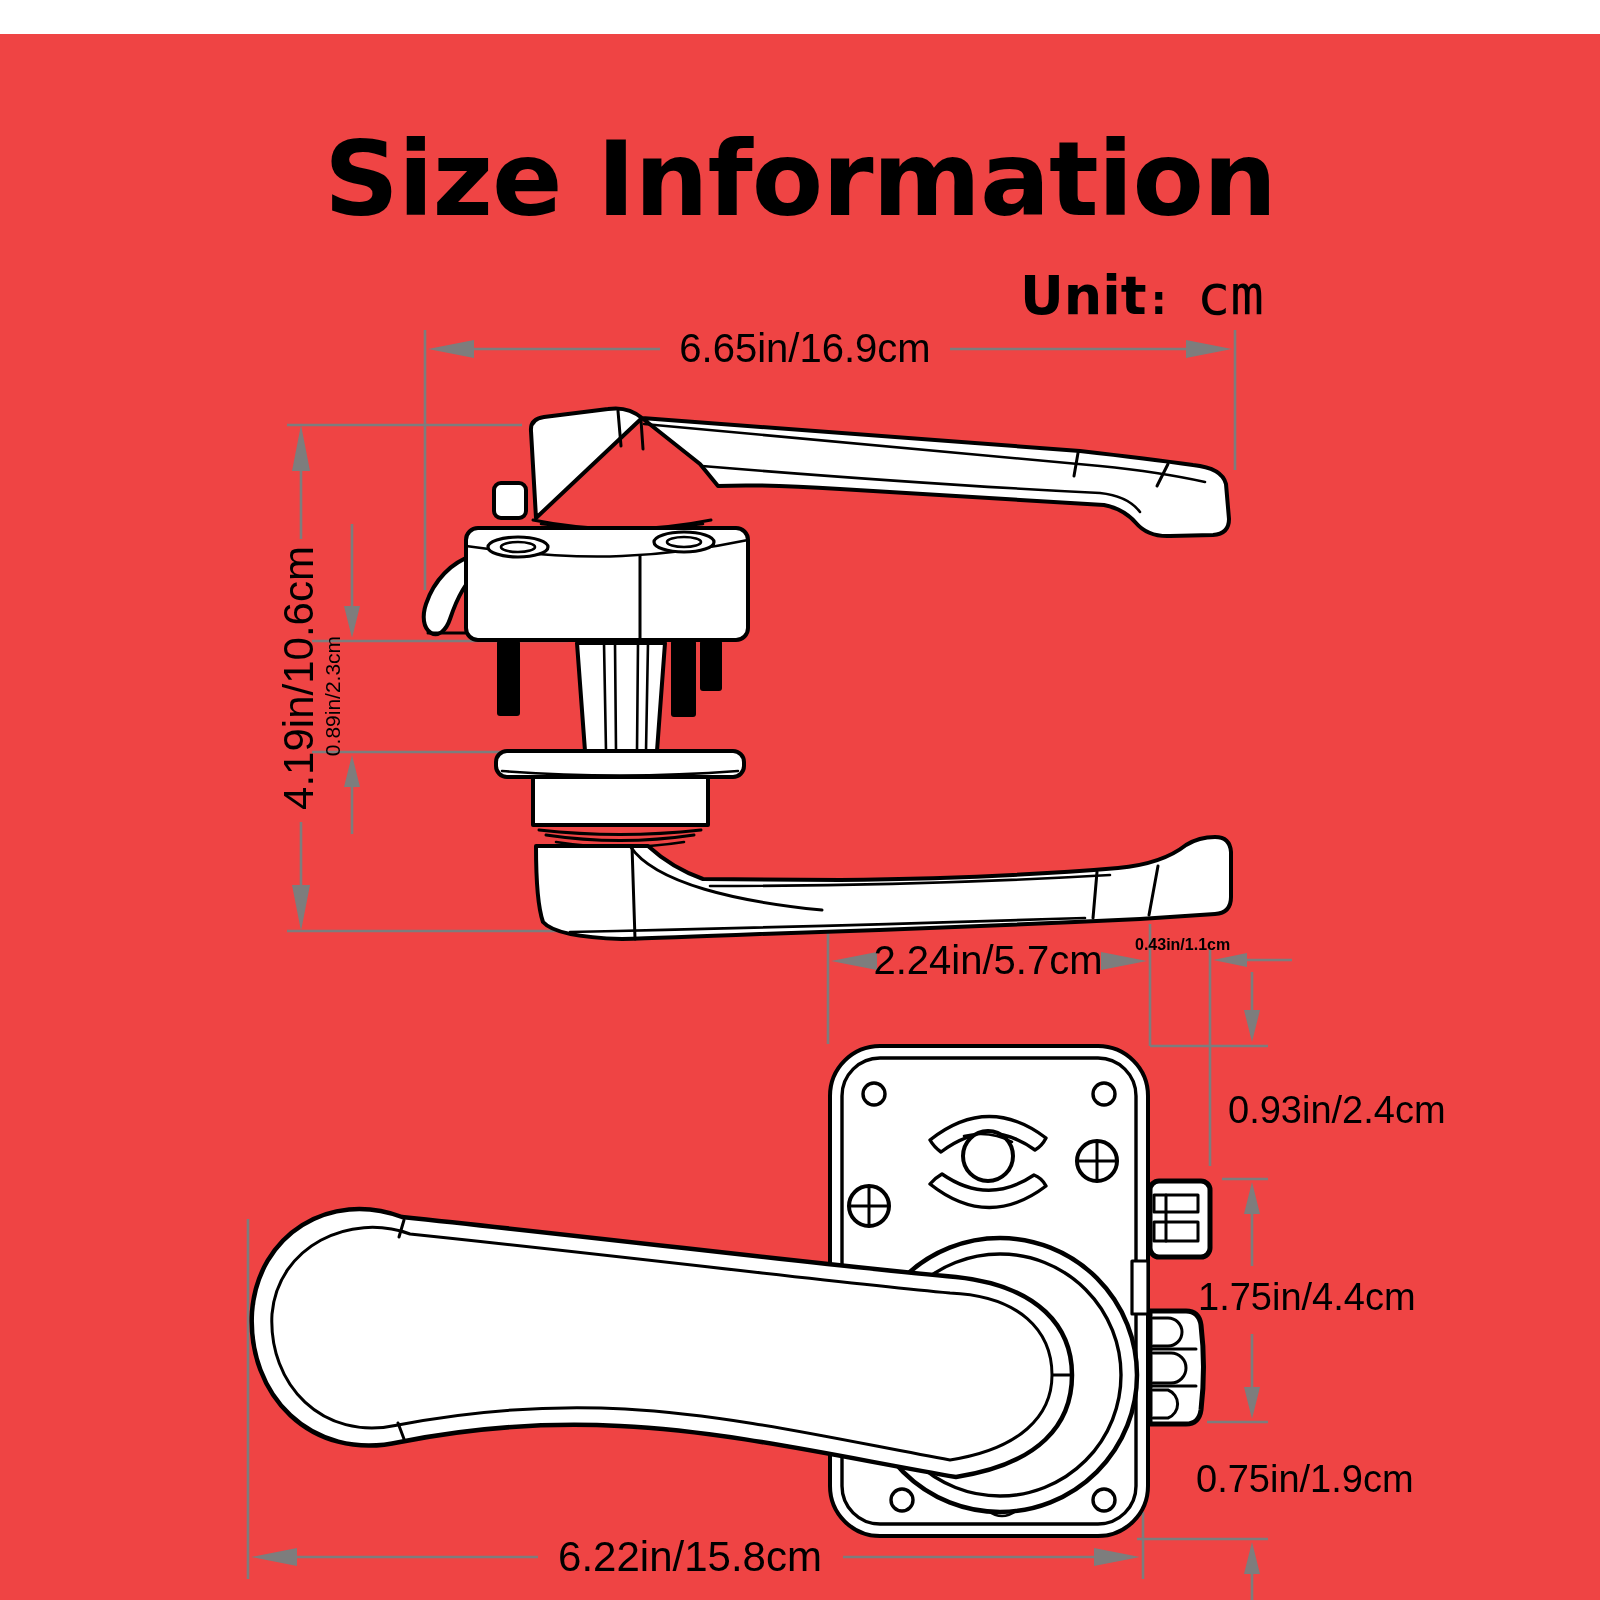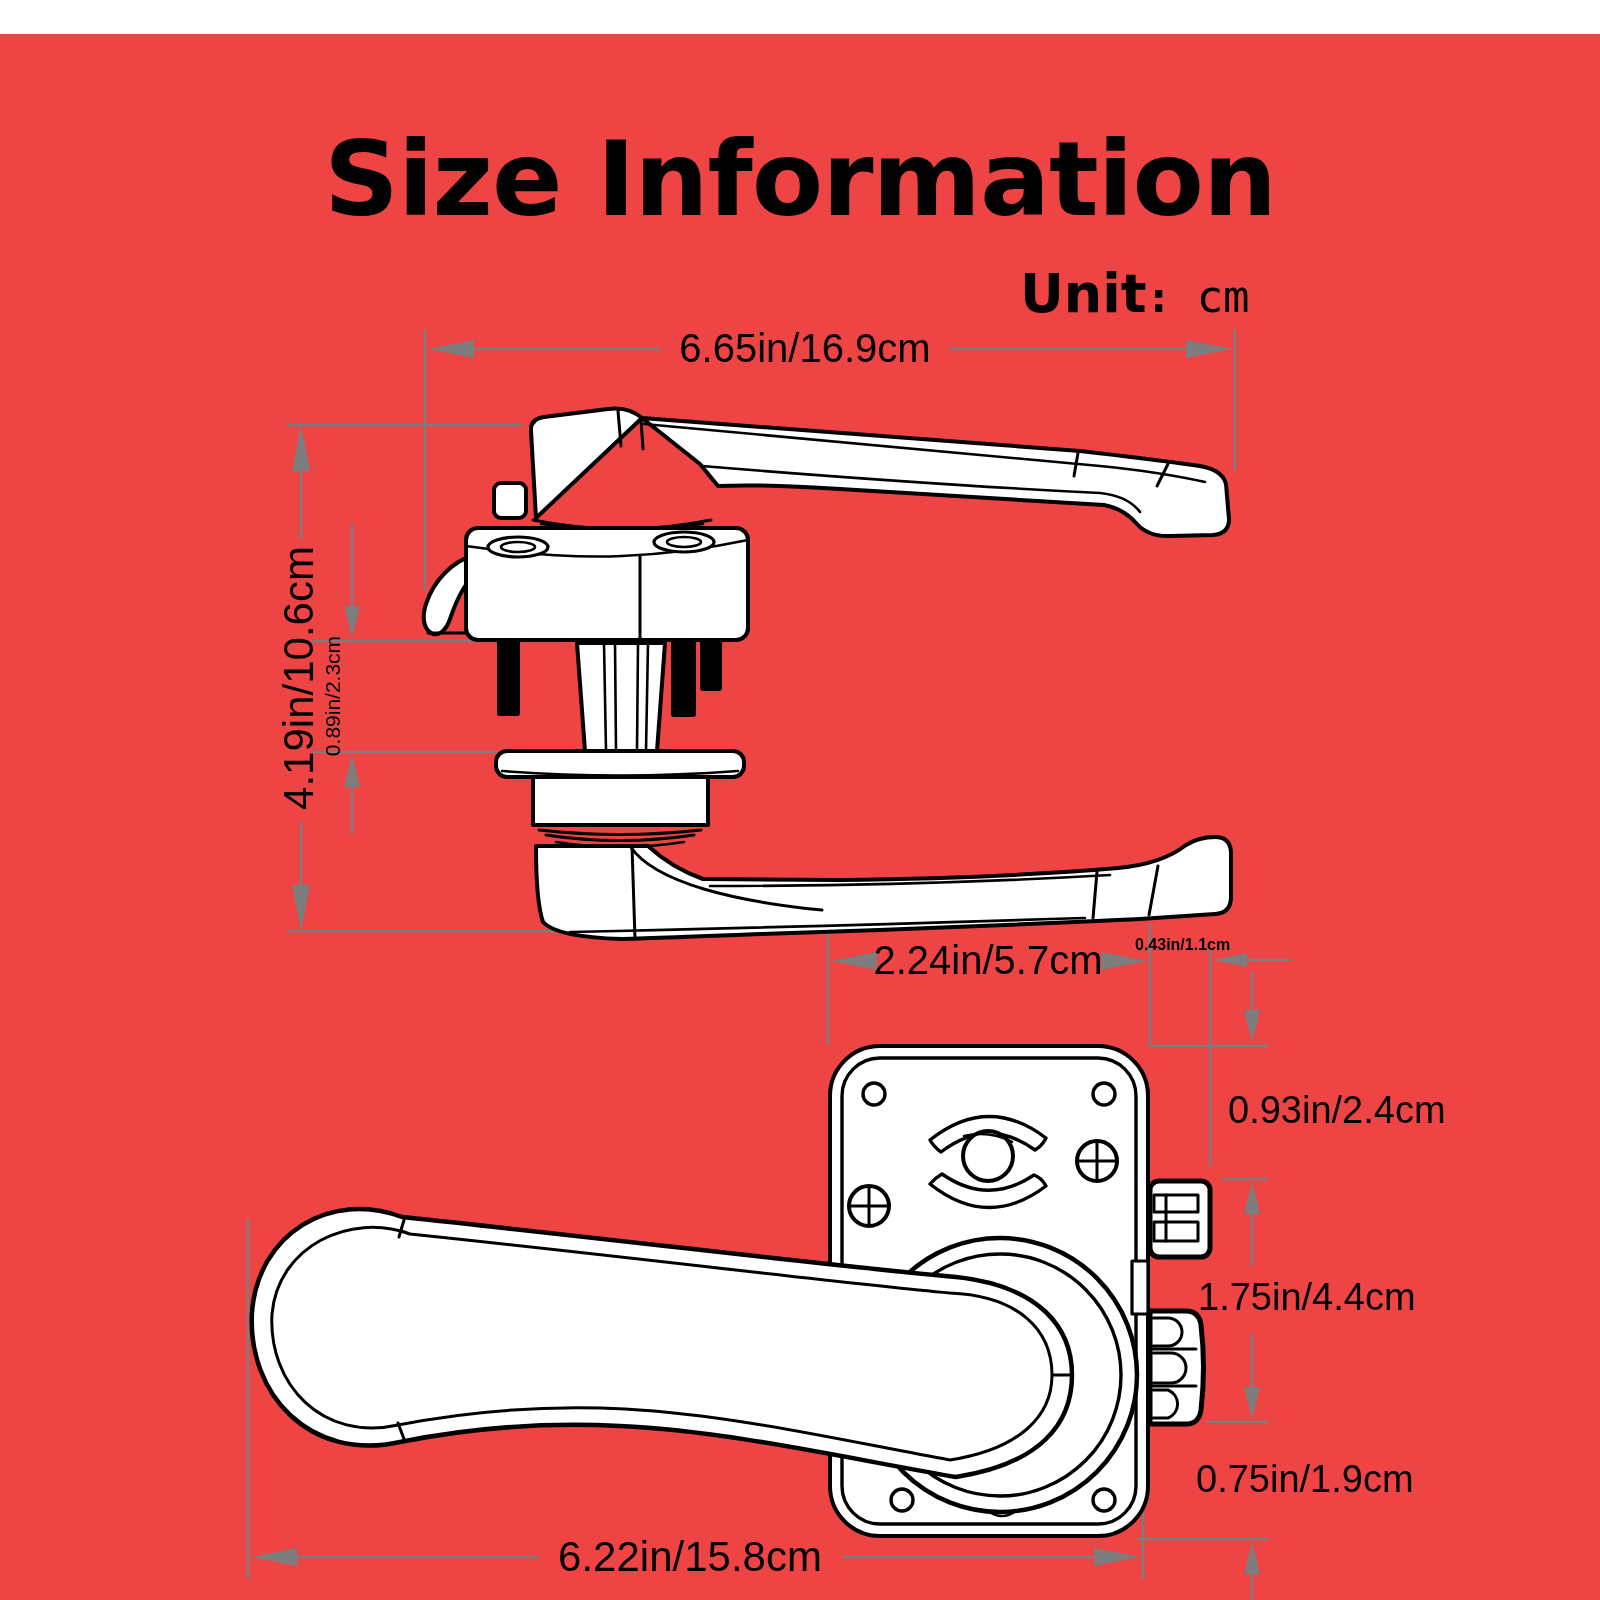--- a/index.html
+++ b/index.html
@@ -4,21 +4,21 @@
 <style>
   html,body{margin:0;padding:0;background:#fff;}
   .stage{position:relative;width:1600px;height:1600px;background:#ef4444;overflow:hidden;
          font-family:"Liberation Sans",sans-serif;margin-top:34px;}
   .page-title{position:absolute;top:84px;left:0;width:1600px;text-align:center;
               font-family:"DejaVu Sans","Liberation Sans",sans-serif;
               font-weight:bold;font-size:104px;color:#000;letter-spacing:-1px;}
   .unit-line{position:absolute;top:228px;left:1020px;color:#000;white-space:nowrap;}
   .unit-label{font-family:"DejaVu Sans","Liberation Sans",sans-serif;font-weight:bold;font-size:54px;}
   .unit-sep{font-family:"DejaVu Sans","Liberation Sans",sans-serif;font-weight:bold;font-size:40px;margin-left:4px;}
-  .unit-value{font-family:"DejaVu Sans Mono","Liberation Mono",monospace;font-size:44px;margin-left:30px;}
+  .unit-value{font-family:"DejaVu Sans Mono","Liberation Mono",monospace;font-size:56px;margin-left:30px;}
   svg{position:absolute;top:0;left:0;}
   .dim{stroke:#7d7d7d;stroke-width:2.6;fill:none;}
   .dimhead{fill:#7d7d7d;stroke:none;}
   .solid{fill:#ffffff;stroke:#000;stroke-width:4;stroke-linejoin:round;stroke-linecap:round;}
   .solid.th{stroke-width:5;}
   .line{fill:none;stroke:#000;stroke-width:3;stroke-linejoin:round;stroke-linecap:round;}
   .thin{fill:none;stroke:#000;stroke-width:2.6;stroke-linecap:round;}
   .blk{fill:#000;stroke:none;}
   .dimtext{font-family:"Liberation Sans",sans-serif;fill:#000;}
   .t40{font-size:40px;}

